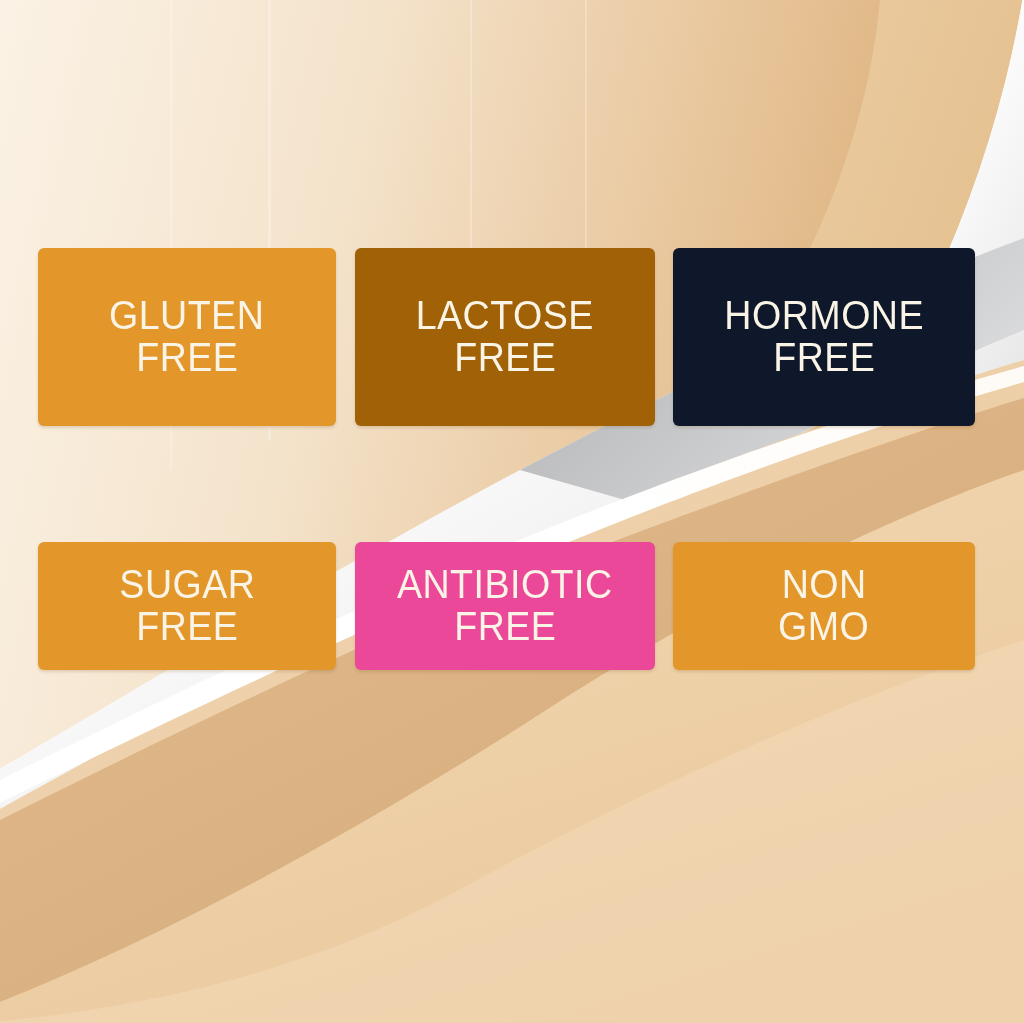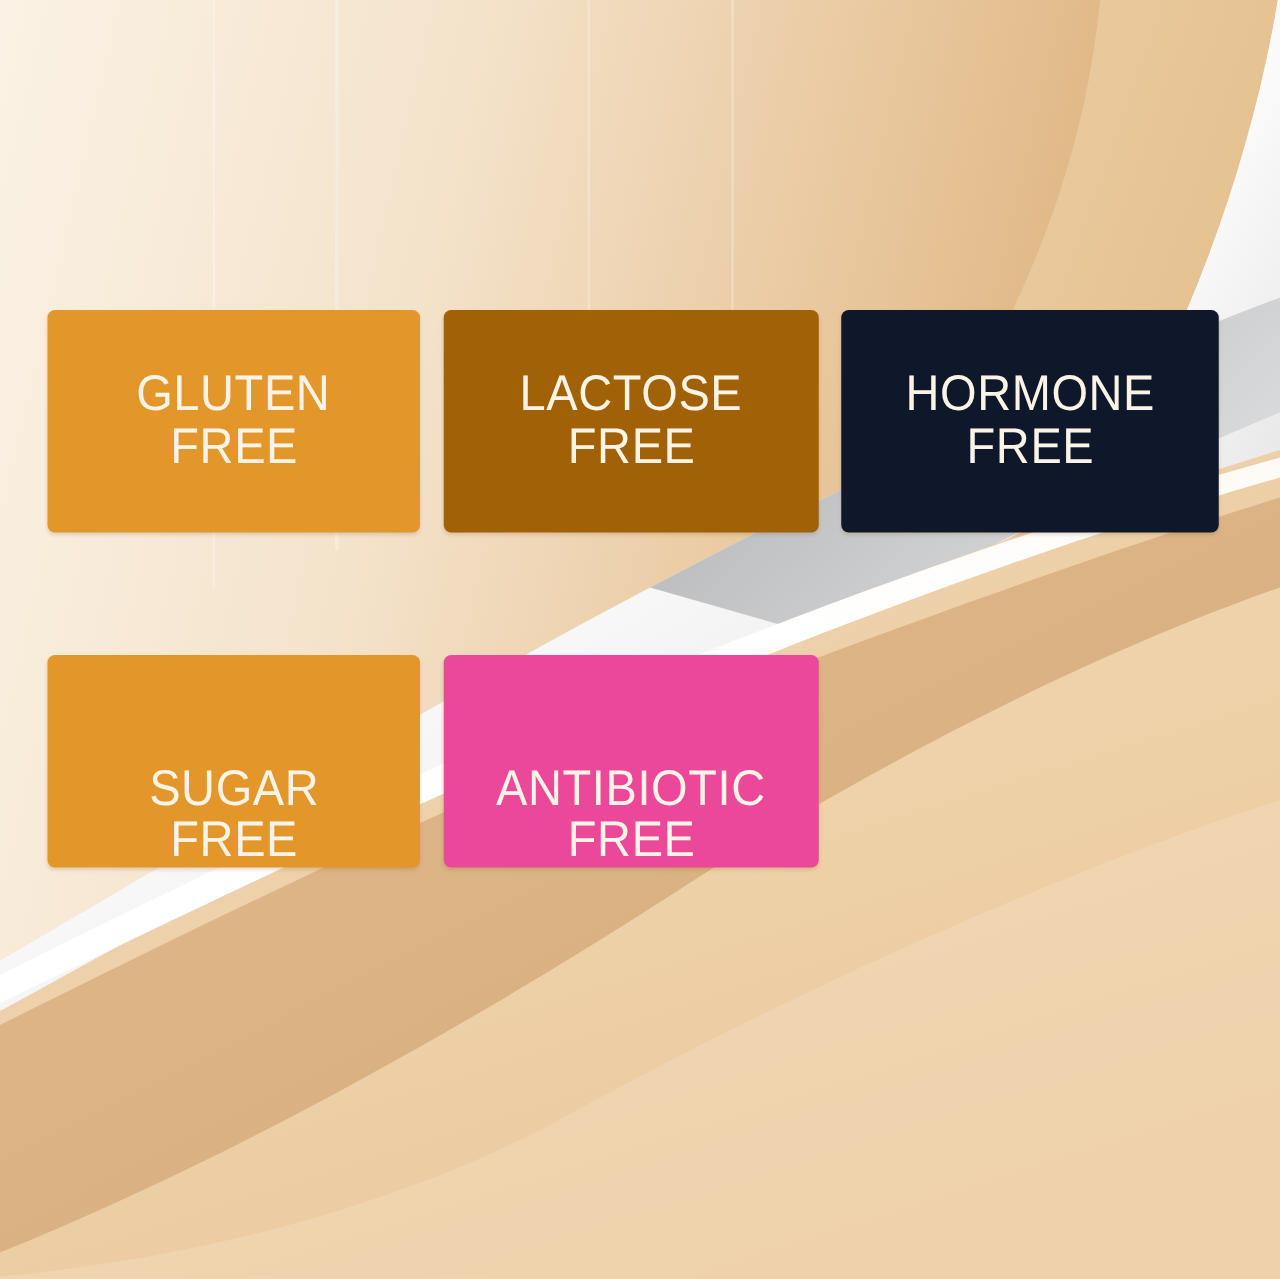--- a/index.html
+++ b/index.html
@@ -43,21 +43,21 @@
     font-weight: 400;
     font-size: 40px;
     line-height: 1.04;
     letter-spacing: 0.5px;
     text-align: center;
     white-space: nowrap;
     transform: scaleX(0.94);
   }
   
   .r1 { top: 248px; height: 178px; }
-  .r2 { top: 524px; height: 170px; justify-content: flex-end; }
+  .r2 { top: 542px; height: 128px; }
   .c1 { left: 38px;  width: 298px; }
   .c2 { left: 355px; width: 300px; }
   .c3 { left: 673px; width: 302px; }
 </style>
 </head>
 <body>
 
 <div id="poster">
 
   <svg id="bg-svg" viewBox="0 0 1024 1023" preserveAspectRatio="none" xmlns="http://www.w3.org/2000/svg">
@@ -192,15 +192,19 @@
     <div class="badge r2 c1" style="background:#E3972B">
       <div class="badge-line" style="color: rgb(250, 244, 230);">SUGAR</div>
       <div class="badge-line" style="color: rgb(250, 244, 230);">FREE</div>
     </div>
 
     <div class="badge r2 c2" style="background:#ec4899">
       <div class="badge-line" style="color: rgb(250, 244, 230);">ANTIBIOTIC</div>
       <div class="badge-line" style="color: rgb(250, 244, 230);">FREE</div>
     </div>
 
+    <div class="badge r2 c3" style="background:#E3972B">
+      <div class="badge-line" style="color: rgb(250, 244, 230);">NON</div>
+      <div class="badge-line" style="color: rgb(250, 244, 230);">GMO</div>
+    </div>
 
   </div>
 </div>
 
 </body></html>

